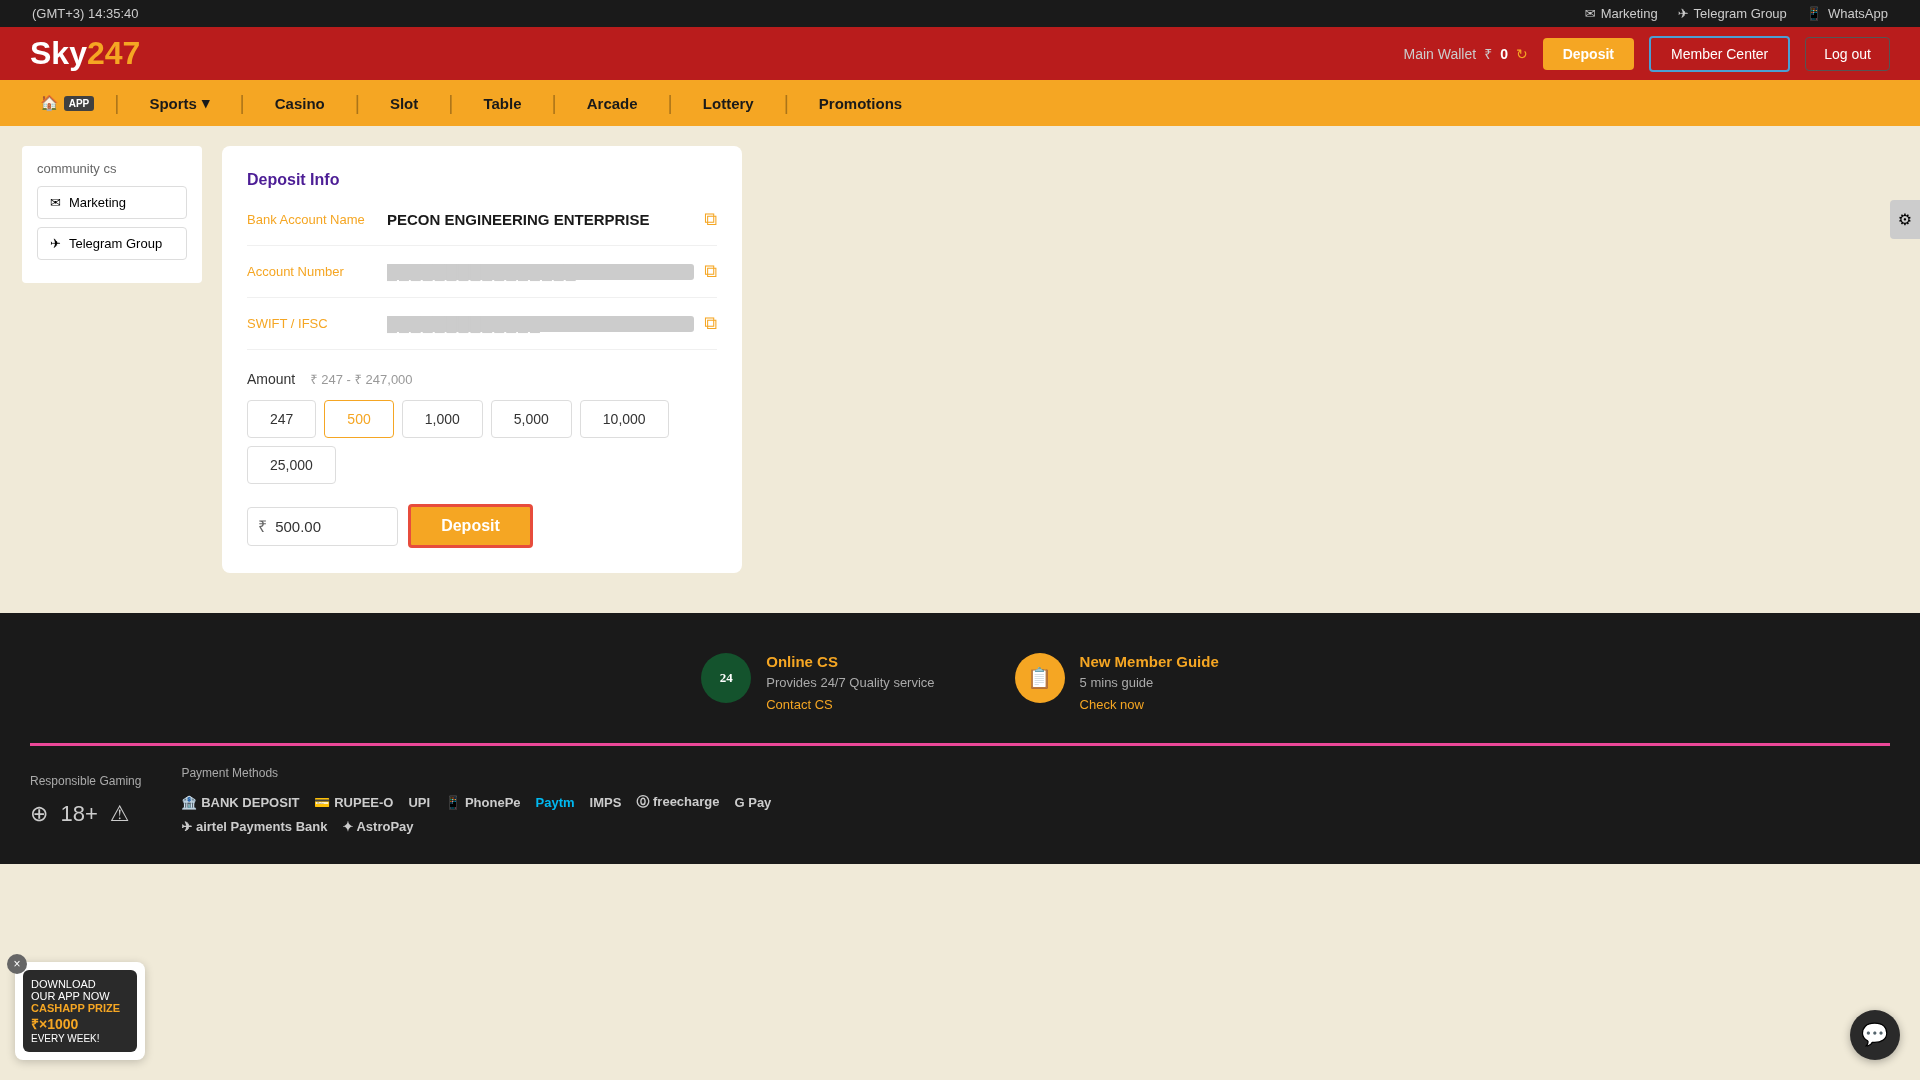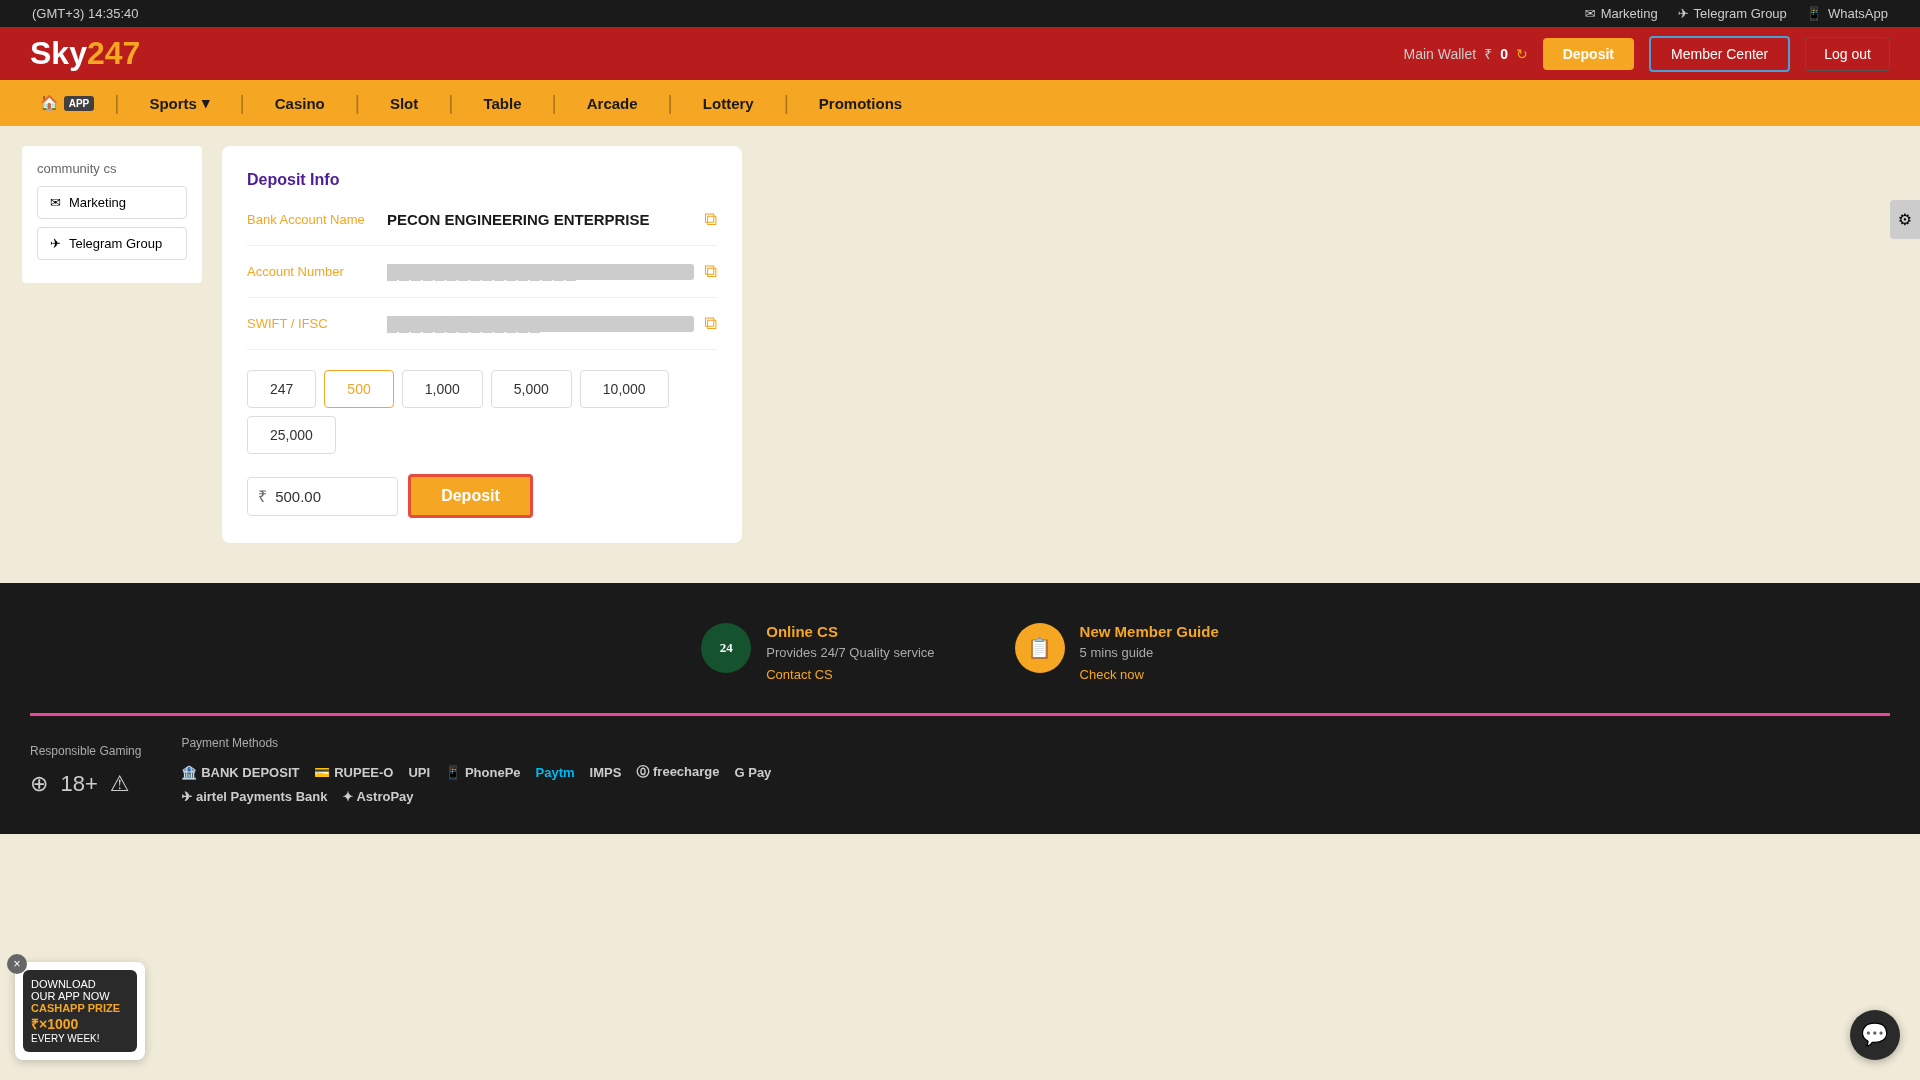--- a/index.html
+++ b/index.html
@@ -439,20 +439,24 @@
     </div>
 
     <div class="field-row">
       <span class="field-label">SWIFT / IFSC</span>
       <span class="field-value-blurred">█████████████</span>
       <span class="copy-icon">⧉</span>
     </div>
 
 
     <div class="amount-section">
+      <div class="amount-header">
+        <span class="amount-label">Amount</span>
+        <span class="amount-range">₹ 247 - ₹ 247,000</span>
+      </div>
       <div class="amount-buttons">
         <button class="amount-btn">247</button>
         <button class="amount-btn active">500</button>
         <button class="amount-btn">1,000</button>
         <button class="amount-btn">5,000</button>
         <button class="amount-btn">10,000</button>
       </div>
       <div style="margin-top:8px;">
         <button class="amount-btn">25,000</button>
       </div>

